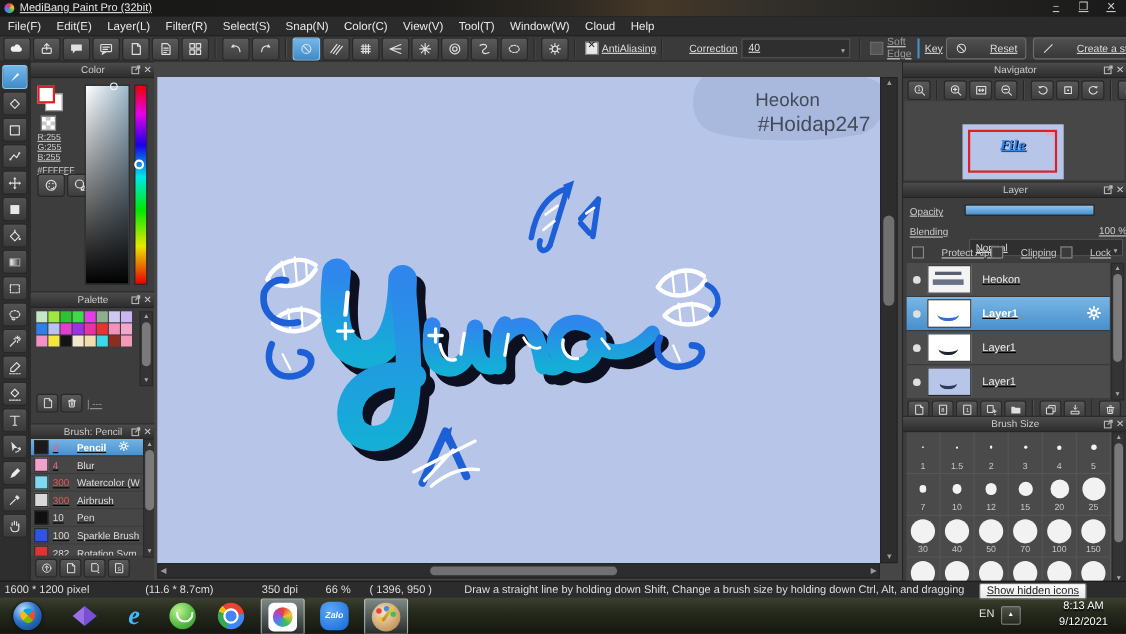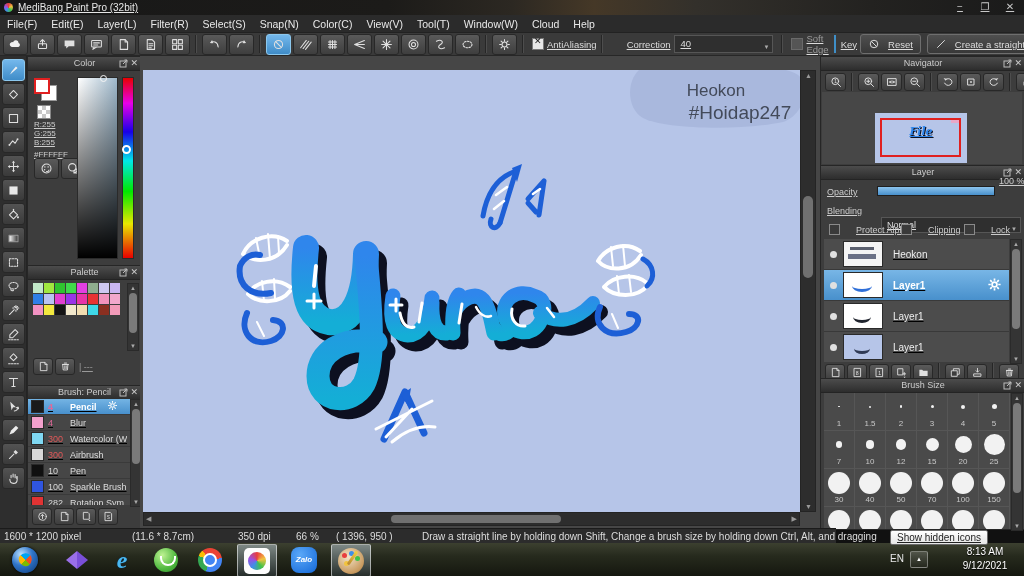--- a/index.html
+++ b/index.html
@@ -31,21 +31,21 @@
   .vdiv{display:inline-block;width:1px;height:18px;background:#262626;border-right:1px solid #4d4d4d;margin:0 4px;flex:none;}
   .bluediv{display:inline-block;width:2px;height:18px;background:#3f8fc8;margin:0 5px;flex:none;}
   .cb{width:10px;height:10px;background:#e8e8e8;border:1px solid #7a7a7a;display:inline-block;position:relative;
       margin:0 3px 0 4px;flex:none;}
   .cb.checked::after{content:"✕";position:absolute;left:1px;top:-3px;font-size:9px;color:#1a1a1a;}
   .cb.dim{background:#555;border-color:#6a6a6a;}
   .dd{background:#2f2f2f;border:1px solid #565656;color:#ddd;height:16px;line-height:15px;padding:0 14px 0 5px;
       position:relative;margin:0 4px;min-width:78px;}
   .dd::after{content:"▼";font-size:6px;color:#aaa;position:absolute;right:3px;top:4px;}
   .tbtn{border:1px solid #6e6e6e;background:linear-gradient(#4f4f4f,#383838);color:#ddd;border-radius:3px;
-      height:18px;display:inline-flex;align-items:center;padding:0 7px;gap:8px;margin:0 3px;flex:none;justify-content:center;}
+      height:18px;display:inline-flex;align-items:center;padding:0 7px;gap:20px;margin:0 3px;flex:none;justify-content:center;}
   .tbtn svg{width:12px;height:12px;stroke:#ddd;fill:none;stroke-width:1.3;}
 
   
   #toolstrip{left:0;top:56px;width:27px;height:472px;background:#2e2e2e;border-right:1px solid #242424;text-align:center;padding-top:2px;}
   #toolstrip .icn{width:21px;height:20px;margin:1px 2px;background:linear-gradient(#535353,#3a3a3a);}
   #toolstrip .icn.sel{background:linear-gradient(#74b8ec,#3f8cc8);}
 
   
   .panel{position:absolute;background:#3d3d3d;border:1px solid #262626;}
   .phead{height:13px;background:linear-gradient(#4c4c4c,#2d2d2d);border-bottom:1px solid #242424;color:#ccc;
@@ -149,21 +149,21 @@
      border-bottom:3px solid #2f3a55;border-radius:50%;}
 
   #szgrid{left:3px;top:14px;width:186px;height:136px;display:grid;grid-template-columns:repeat(6,1fr);
     grid-auto-rows:38px;background:#4a4a4a;overflow:hidden;}
   .szcell{border-right:1px solid #565656;border-bottom:1px solid #565656;position:relative;
     display:flex;align-items:center;justify-content:center;}
   .szdot{background:#f2f2f2;border-radius:50%;flex:none;margin-bottom:10px;}
   .szlabel{position:absolute;bottom:2px;left:0;right:0;text-align:center;font-size:8px;color:#c8c8c8;}
 
   
-  #statusbar{left:0;top:528px;width:836px;height:15px;background:#2c2c2c;border-top:1px solid #1b1b1b;
+  #statusbar{left:0;top:528px;width:1024px;height:15px;background:#2c2c2c;border-top:1px solid #1b1b1b;
     color:#ddd;font-size:10px;line-height:15px;white-space:nowrap;}
   #statusbar span{position:absolute;top:0;}
 
   
   #taskbar{left:0;top:543px;width:1024px;height:33px;
     background:linear-gradient(180deg,#3c4030 0%,#262a1d 40%,#15170f 100%);}
   .tb-app{position:absolute;top:1px;width:38px;height:31px;display:flex;align-items:center;justify-content:center;}
   .tb-app.active{background:linear-gradient(rgba(210,228,240,.45),rgba(120,150,175,.18));
     border:1px solid rgba(255,255,255,.55);border-radius:2px;}
   #tb-start-orb{width:26px;height:26px;border-radius:50%;
@@ -1031,21 +1031,21 @@
       <span class="pop"><svg viewBox="0 0 9 9">
             <rect x="1" y="2" width="6" height="6"></rect>
             <path d="M4,5 L8,1 M5.5,1 h2.5 v2.5"></path>
           </svg></span>
       <span class="cls">✕</span>
     </div>
     <span class="lblrow abs" style="left:6px;top:21px;">Opacity</span>
     <div id="op-track" class="abs">
         <div id="op-fill"></div>
       </div>
-    <span class="lblrow abs" style="left:178px;top:10px;">100 %</span>
+    <span class="lblrow abs" style="left:178px;top:39px;">100 %</span>
     <span class="lblrow abs" style="left:6px;top:40px;">Blending</span>
     <div class="dd abs" id="blend-dd" style="font-size:9px;">Normal</div>
     <div class="ckrow abs" style="left:8px;top:58px;">
       <span class="ck"></span>
       <span>Protect Alpha</span>
     </div>
     <div class="ckrow abs" style="left:80px;top:58px;">
       <span class="ck"></span>
       <span>Clipping</span>
     </div>

